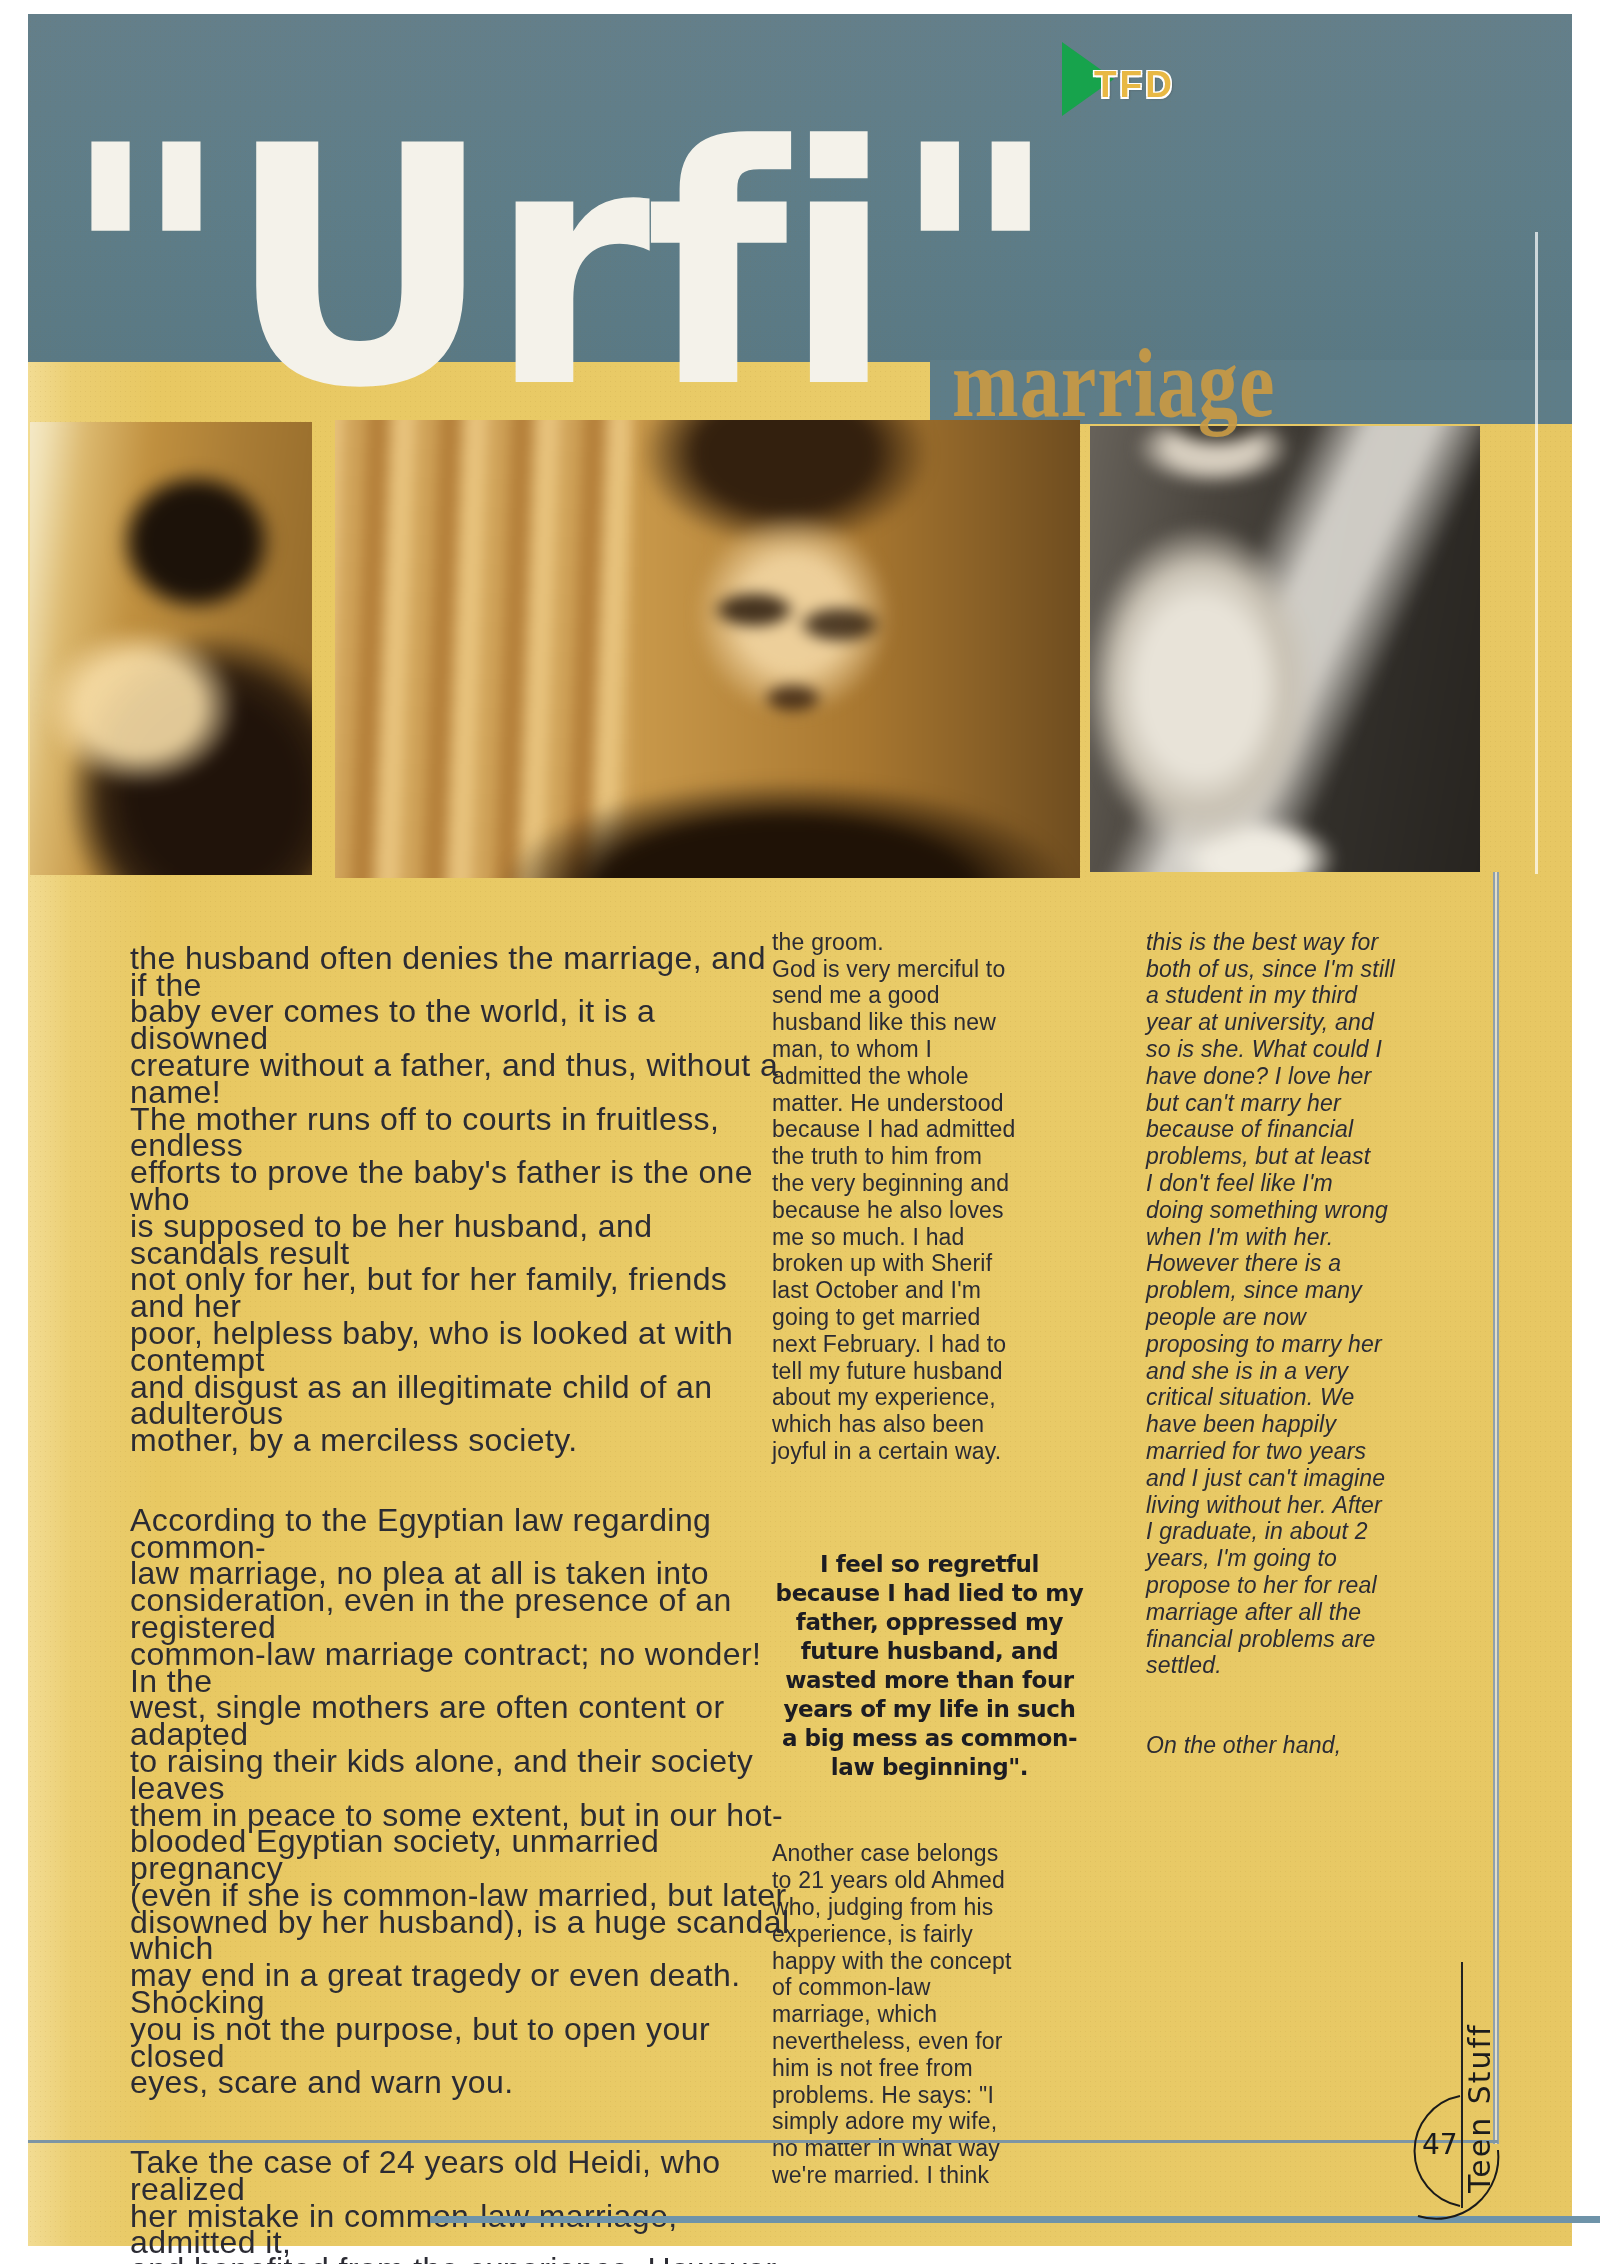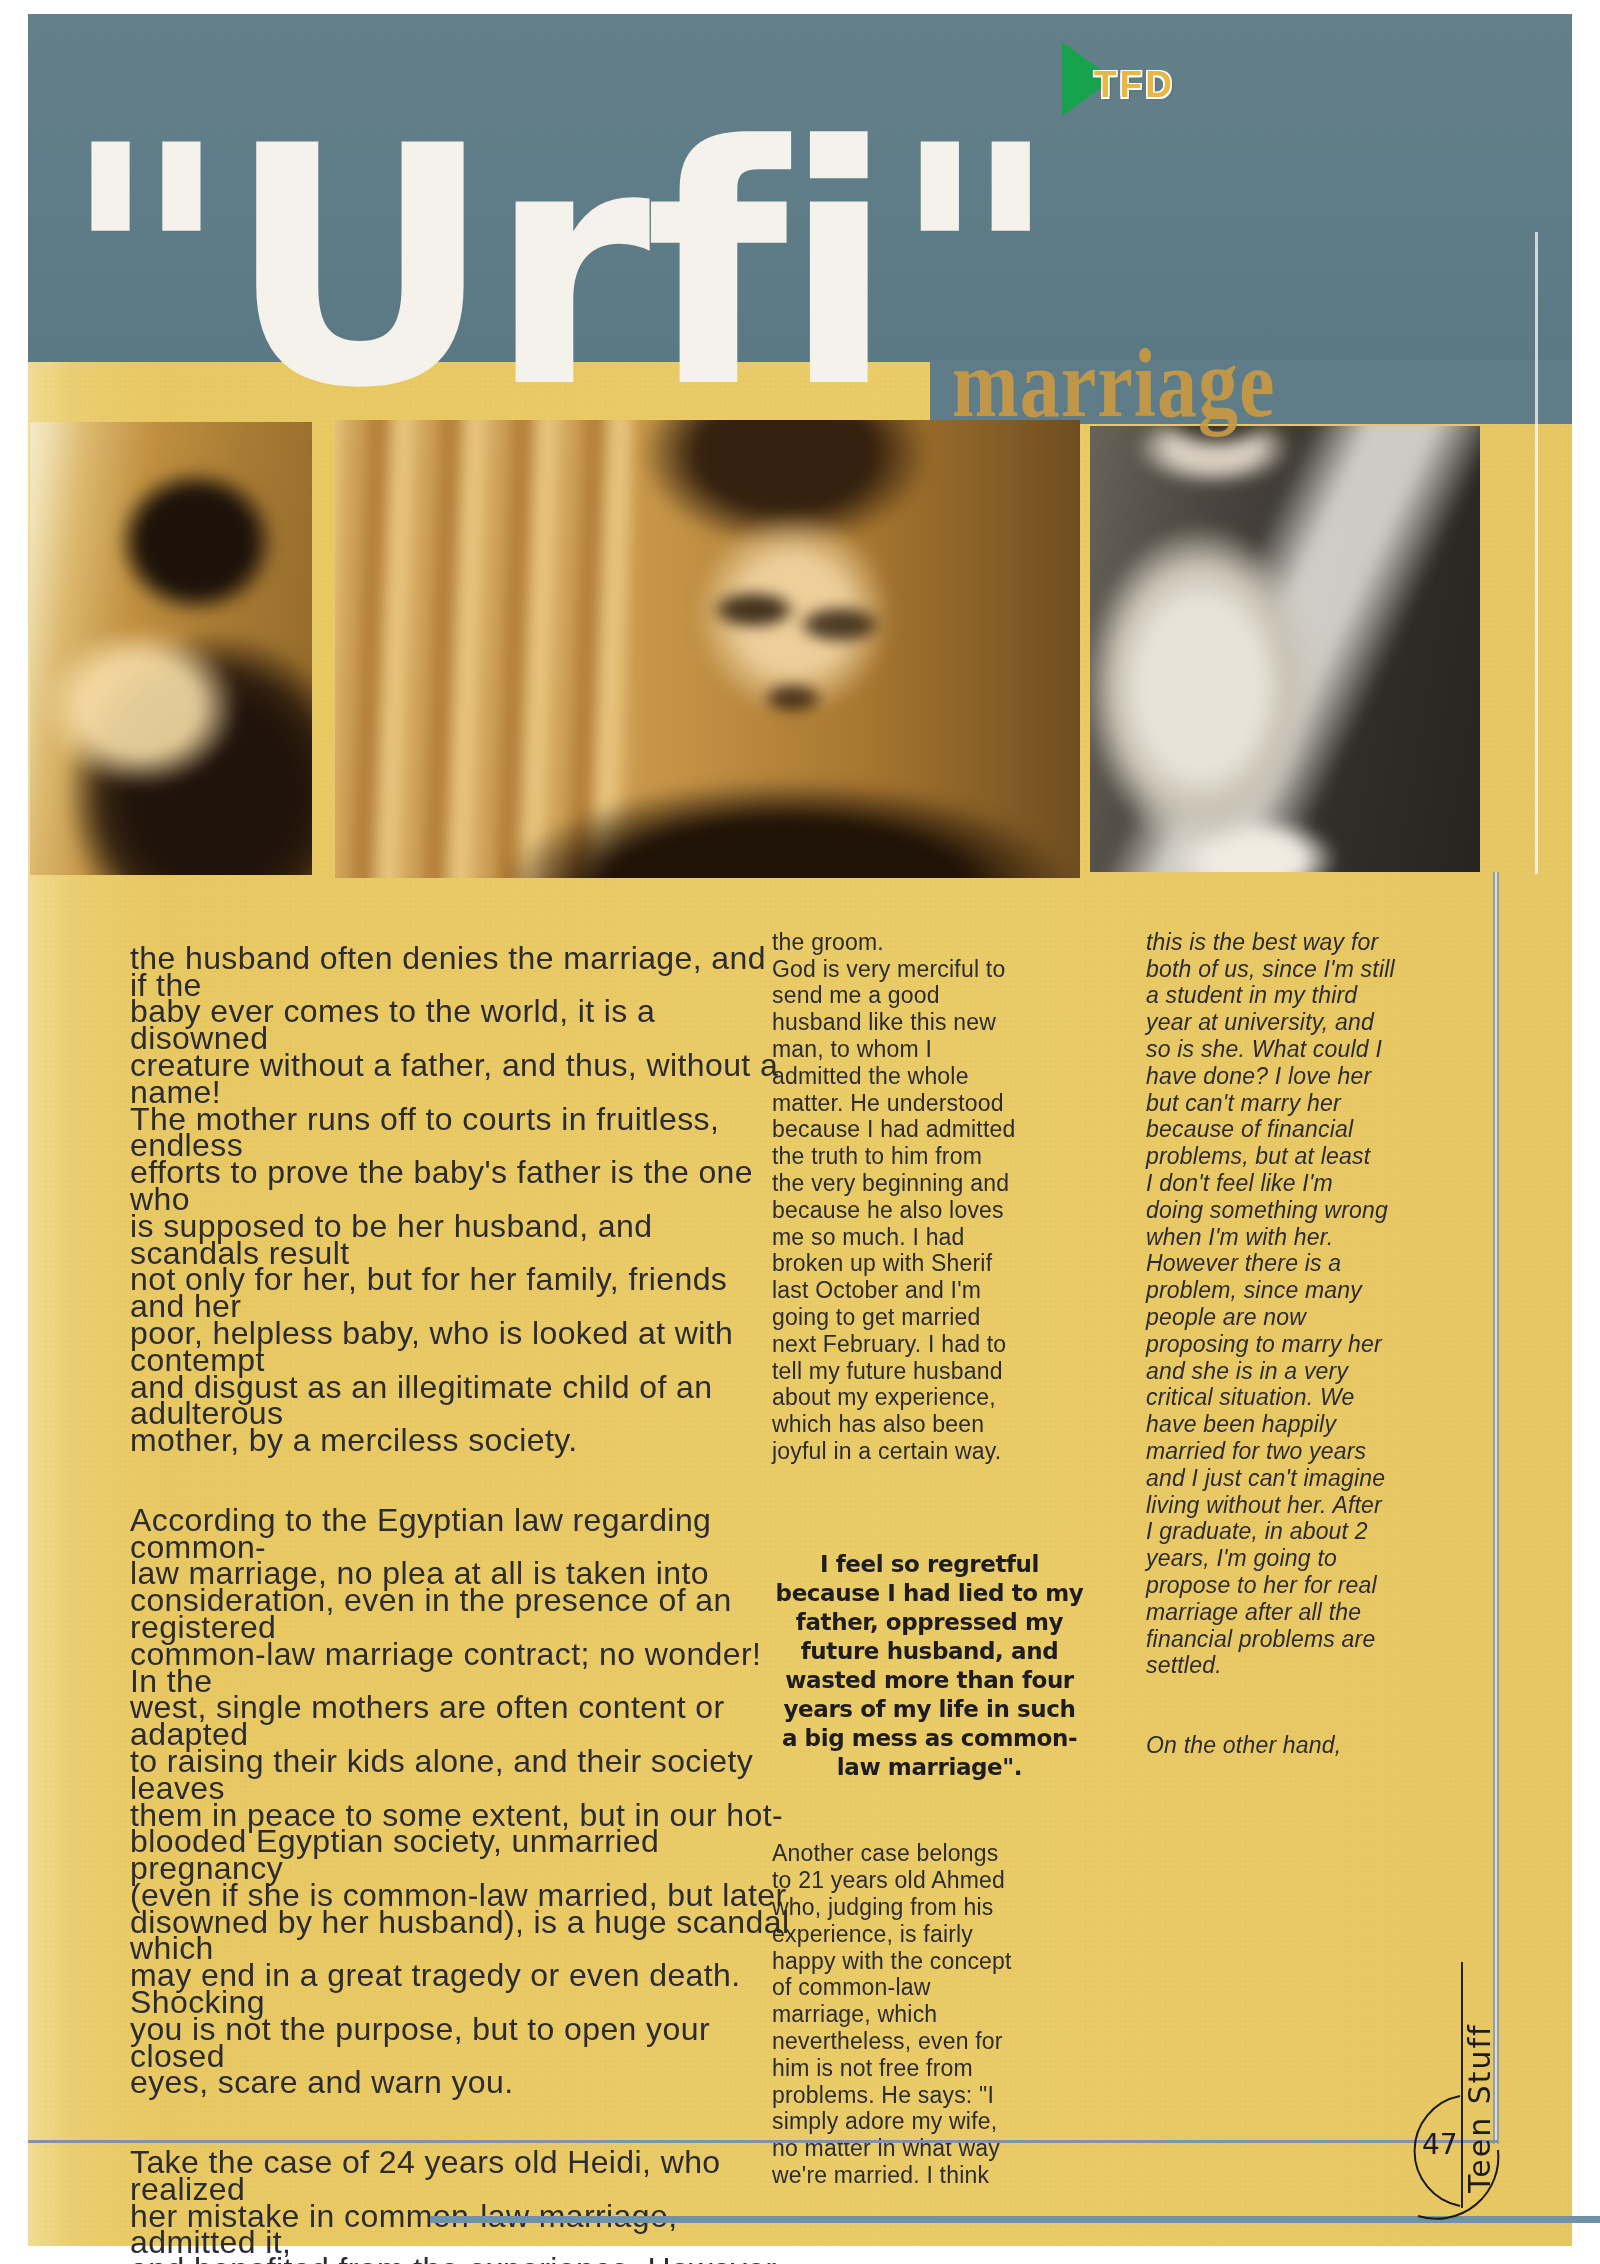--- a/index.html
+++ b/index.html
@@ -213,21 +213,21 @@
 about my experience,
 which has also been
 joyful in a certain way.</p>
     <p class="pullquote">I feel so regretful
 because I had lied to my
 father, oppressed my
 future husband, and
 wasted more than four
 years of my life in such
 a big mess as common-
-law marriage".</p>
+law beginning".</p>
     <p>Another case belongs
 to 21 years old Ahmed
 who, judging from his
 experience, is fairly
 happy with the concept
 of common-law
 marriage, which
 nevertheless, even for
 him is not free from
 problems.  He says:  "I

